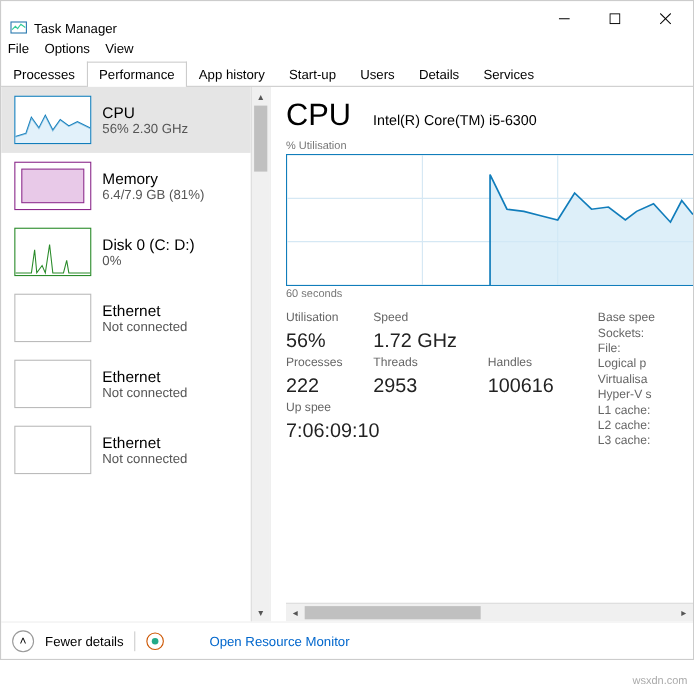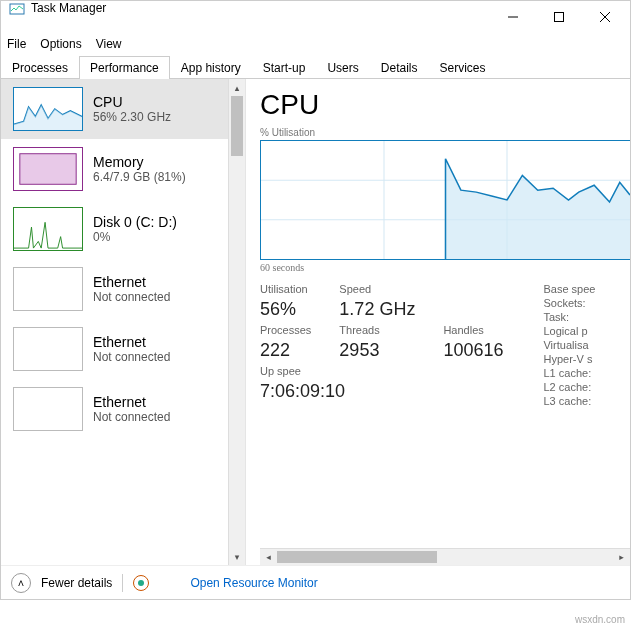--- a/index.html
+++ b/index.html
@@ -1,18 +1,18 @@
 <!DOCTYPE html>
 <html><head>
 <meta charset="utf-8">
 <style>
 * { box-sizing: border-box; margin: 0; padding: 0; font-family: "Segoe UI", Arial, sans-serif; }
 body { width: 631px; height: 631px; background: #fff; overflow: hidden; position: relative; }
 .window { width: 631px; height: 600px; border: 1px solid #ccc; display: flex; flex-direction: column; }
-.titlebar { height: 32px; display: flex; align-items: flex-start; padding: 0 2px 0 8px; }
+.titlebar { height: 32px; display: flex; align-items: flex-end; padding: 0 2px 0 8px; }
 .titlebar .icon { width: 16px; height: 16px; margin-right: 6px; }
 .titlebar .title { font-size: 12px; flex: 1; }
 .winbtns { display: flex; }
 .winbtn { width: 46px; height: 32px; display: flex; align-items: center; justify-content: center; font-size: 13px; }
 .menubar { height: 22px; display: flex; align-items: center; padding: 0 6px; gap: 14px; font-size: 12px; }
 .tabs { display: flex; border-bottom: 1px solid #ccc; font-size: 12px; }
 .tab { padding: 4px 10px; border: 1px solid transparent; border-bottom: none; position: relative; top: 1px; }
 .tab.active { border-color: #ccc; background: #fff; }
 .body { flex: 1; display: flex; overflow: hidden; }
 .sidebar { width: 245px; display: flex; border-right: 1px solid #e5e5e5; }
@@ -27,21 +27,21 @@
 .vscroll { width: 17px; background: #f0f0f0; position: relative; border-left: 1px solid #ddd; }
 .vscroll .arrow { height: 17px; display: flex; align-items: center; justify-content: center; font-size: 9px; color: #555; }
 .vscroll .thumbv { position: absolute; top: 17px; left: 2px; right: 2px; height: 60px; background: #c0c0c0; }
 .main { flex: 1; padding: 10px 0 0 14px; display: flex; flex-direction: column; overflow: hidden; }
 .mhead { display: flex; align-items: baseline; gap: 20px; }
 .mhead h1 { font-size: 28px; font-weight: 400; }
 .mhead .model { font-size: 13px; margin-top: 8px; }
 .chartlabel { font-size: 10px; color: #777; margin-top: 6px; }
 .chart { height: 120px; border: 1px solid #117dbb; border-right: none; margin-top: 2px; position: relative; background: #fff; }
 .chart svg { width: 100%; height: 100%; display: block; }
-.xaxis { font-size: 10px; color: #777; margin-top: 2px; font-family: Liberation Serif, serif; }
+.xaxis { font-size: 10px; color: #777; margin-top: 2px; }
 .stats { display: flex; gap: 40px; margin-top: 10px; }
 .statgrid { display: grid; grid-template-columns: auto auto auto; column-gap: 28px; row-gap: 4px; }
 .slabel { font-size: 11px; color: #666; }
 .sval { font-size: 18px; color: #222; }
 .rightcol { display: flex; flex-direction: column; gap: 2px; font-size: 11px; color: #666; justify-content: flex-end; }
 .hscroll { height: 17px; background: #f0f0f0; display: flex; align-items: center; margin-top: auto; border-top: 1px solid #ddd; }
 .hscroll .harrow { width: 17px; display: flex; align-items: center; justify-content: center; font-size: 9px; color: #555; }
 .hscroll .htrack { flex: 1; position: relative; height: 100%; }
 .hscroll .hthumb { position: absolute; left: 0; top: 2px; bottom: 2px; width: 160px; background: #c0c0c0; }
 .footer { height: 34px; display: flex; align-items: center; padding: 0 10px; gap: 10px; font-size: 12px; border-top: 1px solid #eee; }
@@ -170,20 +170,21 @@
       <div class="vscroll">
         <div class="arrow">▴</div>
         <div class="thumbv"></div>
         <div class="arrow" style="position:absolute;bottom:0;width:100%">▾</div>
       </div>
     </div>
 
     <div class="main">
       <div class="mhead">
         <h1>CPU</h1>
+        <span class="model">Intel(R) Core(TM) i5-6300</span>
       </div>
       <div class="chartlabel">% Utilisation</div>
       <div class="chart">
         <svg viewBox="0 0 360 120" preserveAspectRatio="none">
           <line x1="0" y1="40" x2="360" y2="40" stroke="#d5e8f4" stroke-width="1"></line>
           <line x1="0" y1="80" x2="360" y2="80" stroke="#d5e8f4" stroke-width="1"></line>
           <line x1="120" y1="0" x2="120" y2="120" stroke="#d5e8f4" stroke-width="1"></line>
           <line x1="240" y1="0" x2="240" y2="120" stroke="#d5e8f4" stroke-width="1"></line>
           <polygon points="180,120 180,18 195,50 210,52 225,56 240,60 255,35 270,50 285,48 300,60 310,52 325,45 340,62 350,42 360,55 360,120" fill="#cfe8f7" opacity="0.7"></polygon>
           <polyline points="180,120 180,18 195,50 210,52 225,56 240,60 255,35 270,50 285,48 300,60 310,52 325,45 340,62 350,42 360,55" fill="none" stroke="#117dbb" stroke-width="1.5"></polyline>
@@ -208,21 +209,21 @@
             <span class="sval">100616</span>
             <span class="slabel">Up spee</span>
             <span></span>
               <span></span>
             <span class="sval" style="grid-column:1/4">7:06:09:10</span>
           </div>
         </div>
         <div class="rightcol">
           <span>Base spee</span>
           <span>Sockets:</span>
-          <span>Task:</span>
+          <span>File:</span>
           <span>Logical p</span>
           <span>Virtualisa</span>
           <span>Hyper-V s</span>
           <span>L1 cache:</span>
           <span>L2 cache:</span>
           <span>L3 cache:</span>
         </div>
       </div>
 
       <div class="hscroll">

